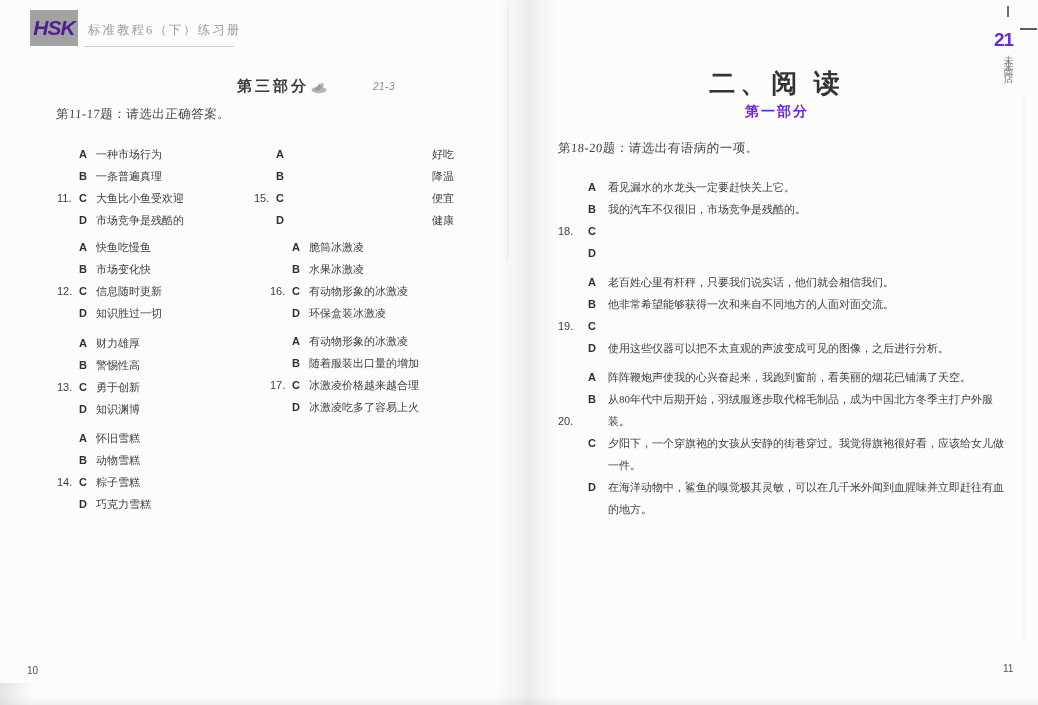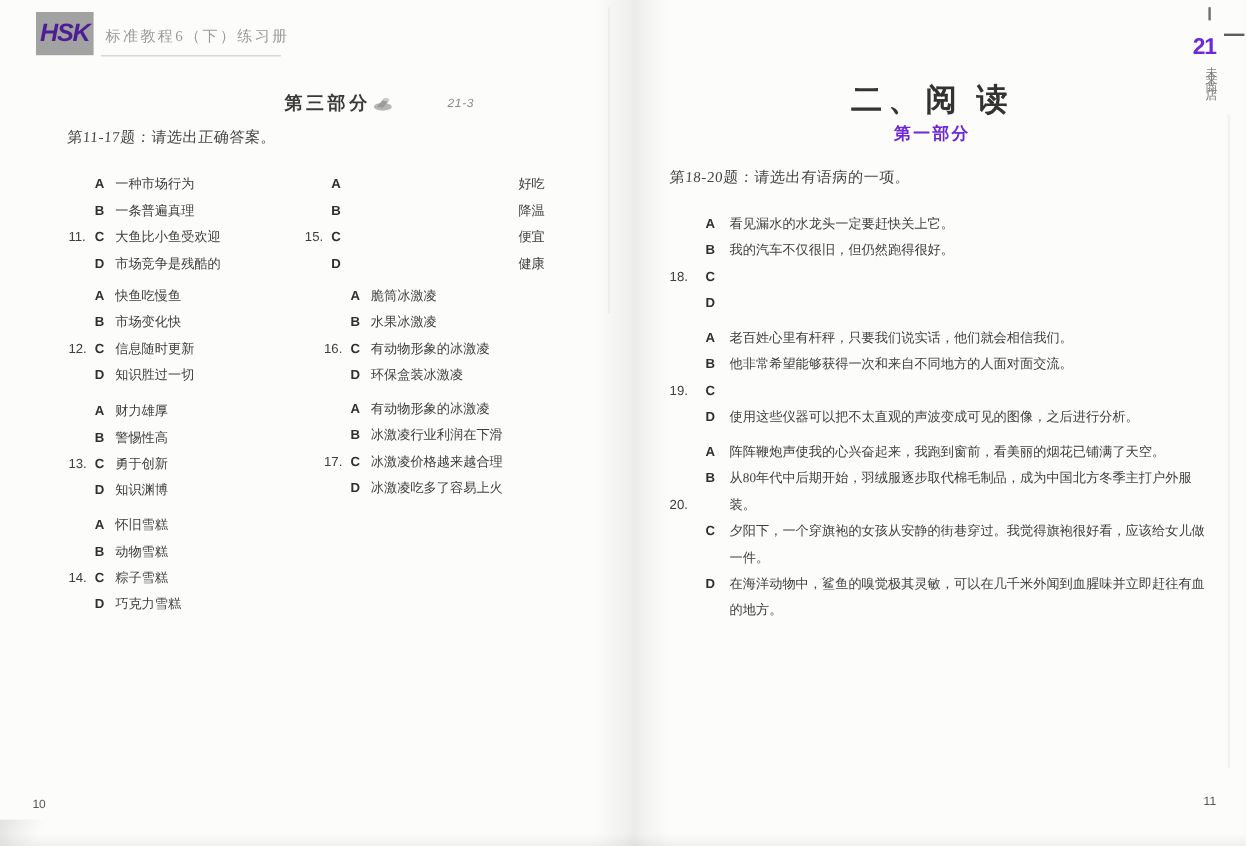--- a/index.html
+++ b/index.html
@@ -187,34 +187,34 @@
 
   <div class="q p1" style="left:270px; top:236px;">
     <div class="row"><span class="qnum">16.</span><span class="letter">A</span><span>脆筒冰激凌</span></div>
     <div class="row"><span class="letter">B</span><span>水果冰激凌</span></div>
     <div class="row"><span class="letter">C</span><span>有动物形象的冰激凌</span></div>
     <div class="row"><span class="letter">D</span><span>环保盒装冰激凌</span></div>
   </div>
 
   <div class="q p1" style="left:270px; top:330px;">
     <div class="row"><span class="qnum">17.</span><span class="letter">A</span><span>有动物形象的冰激凌</span></div>
-    <div class="row"><span class="letter">B</span><span>冰激凌行业利润在下滑</span></div>
+    <div class="row"><span class="letter">B</span><span>随着服装出口量的增加</span></div>
     <div class="row"><span class="letter">C</span><span>冰激凌价格越来越合理</span></div>
     <div class="row"><span class="letter">D</span><span>冰激凌吃多了容易上火</span></div>
   </div>
 
   <div class="pagenum pagenum-left">10</div>
 
   <div class="reading-title">二、阅 读</div>
   <div class="part1-heading">第一部分</div>
   <div class="instr instr-right">第18-20题：请选出有语病的一项。</div>
 
   <div class="q p2" style="left:558px; top:176px;">
     <div class="row"><span class="qnum">18.</span><span class="letter">A</span><span>看见漏水的水龙头一定要赶快关上它。</span></div>
-    <div class="row"><span class="letter">B</span><span>我的汽车不仅很旧，但仍然跑得很好。</span></div>
+    <div class="row"><span class="letter">B</span><span>我的汽车不仅很旧，市场竞争是残酷的。</span></div>
     <div class="row"><span class="letter">C</span></div>
     <div class="row"><span class="letter">D</span></div>
   </div>
 
   <div class="q p2" style="left:558px; top:271px;">
     <div class="row"><span class="qnum">19.</span><span class="letter">A</span><span>老百姓心里有杆秤，只要我们说实话，他们就会相信我们。</span></div>
     <div class="row"><span class="letter">B</span><span>他非常希望能够获得一次和来自不同地方的人面对面交流。</span></div>
     <div class="row"><span class="letter">C</span></div>
     <div class="row"><span class="letter">D</span><span>使用这些仪器可以把不太直观的声波变成可见的图像，之后进行分析。</span></div>
   </div>

